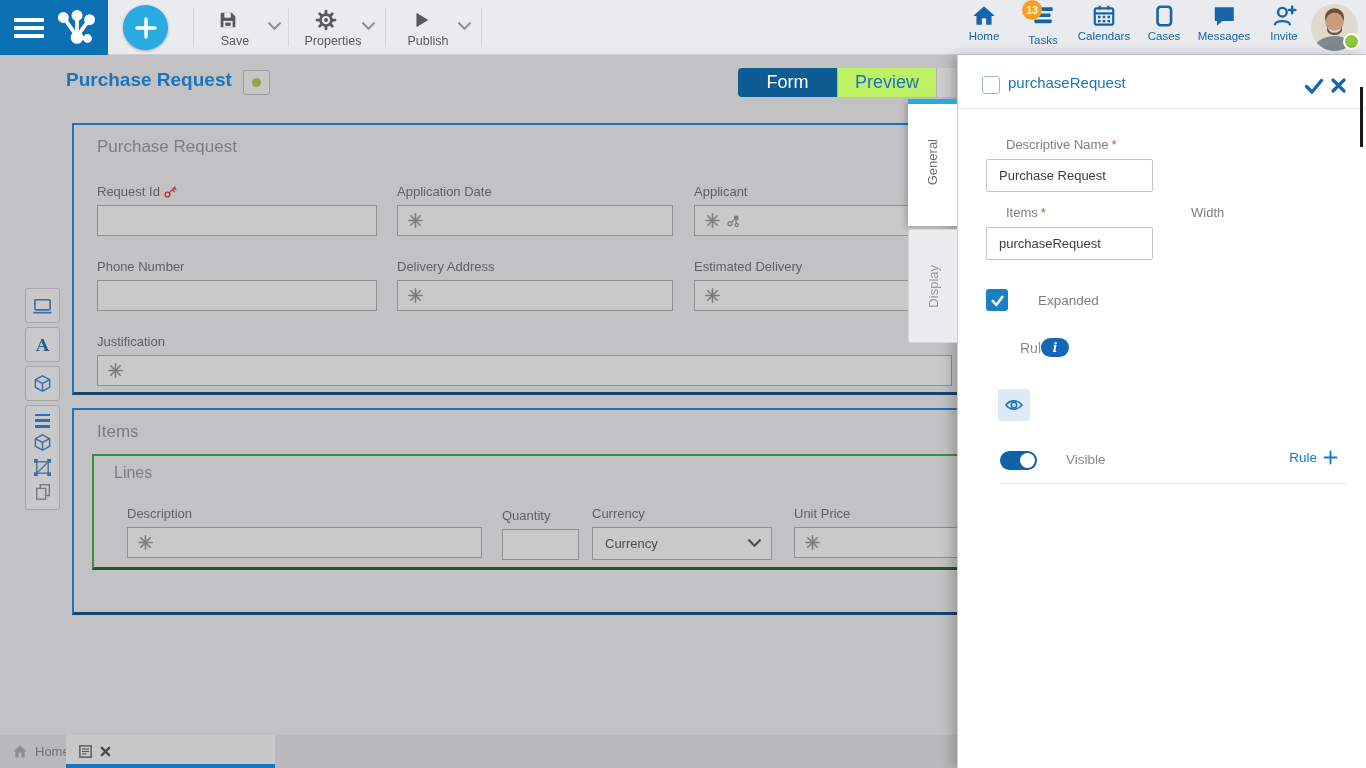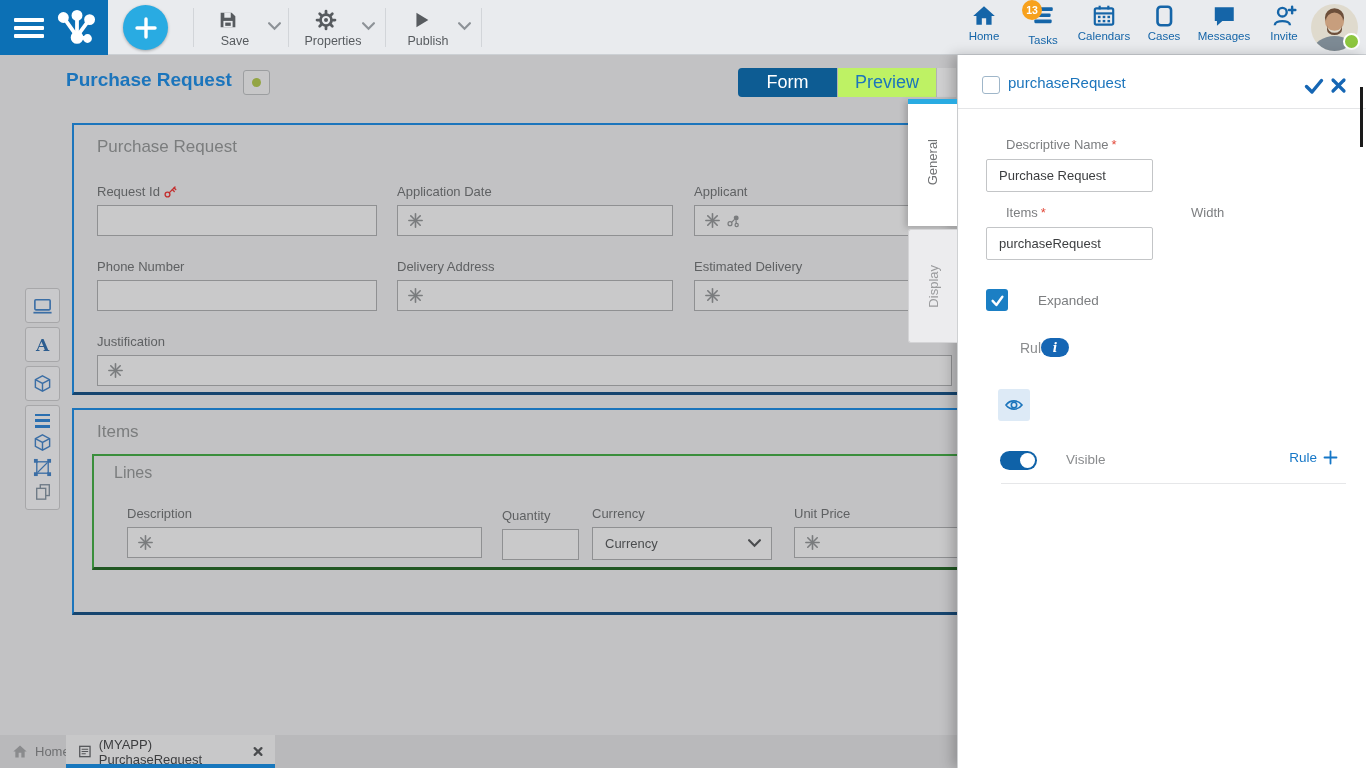--- a/index.html
+++ b/index.html
@@ -463,21 +463,20 @@
     </div>
     <div class="btab active">
       <svg width="15" height="15" viewBox="0 0 16 16">
           <rect x="2" y="2" width="12" height="12" fill="none" stroke="#55575a" stroke-width="1.5"></rect>
           <g stroke="#55575a" stroke-width="1.2">
             <line x1="4.2" y1="5.4" x2="11.8" y2="5.4"></line>
             <line x1="4.2" y1="8" x2="11.8" y2="8"></line>
             <line x1="4.2" y1="10.6" x2="9" y2="10.6"></line>
           </g>
         </svg>
-      <span>(MYAPP) PurchaseRequest</span>
       <svg width="11" height="11" viewBox="0 0 12 12">
           <g stroke="#4a4c4e" stroke-width="2.6" stroke-linecap="round">
             <line x1="2" y1="2" x2="10" y2="10"></line>
             <line x1="10" y1="2" x2="2" y2="10"></line>
           </g>
         </svg>
       <span class="btab-underline"></span>
     </div>
   </footer>
 

